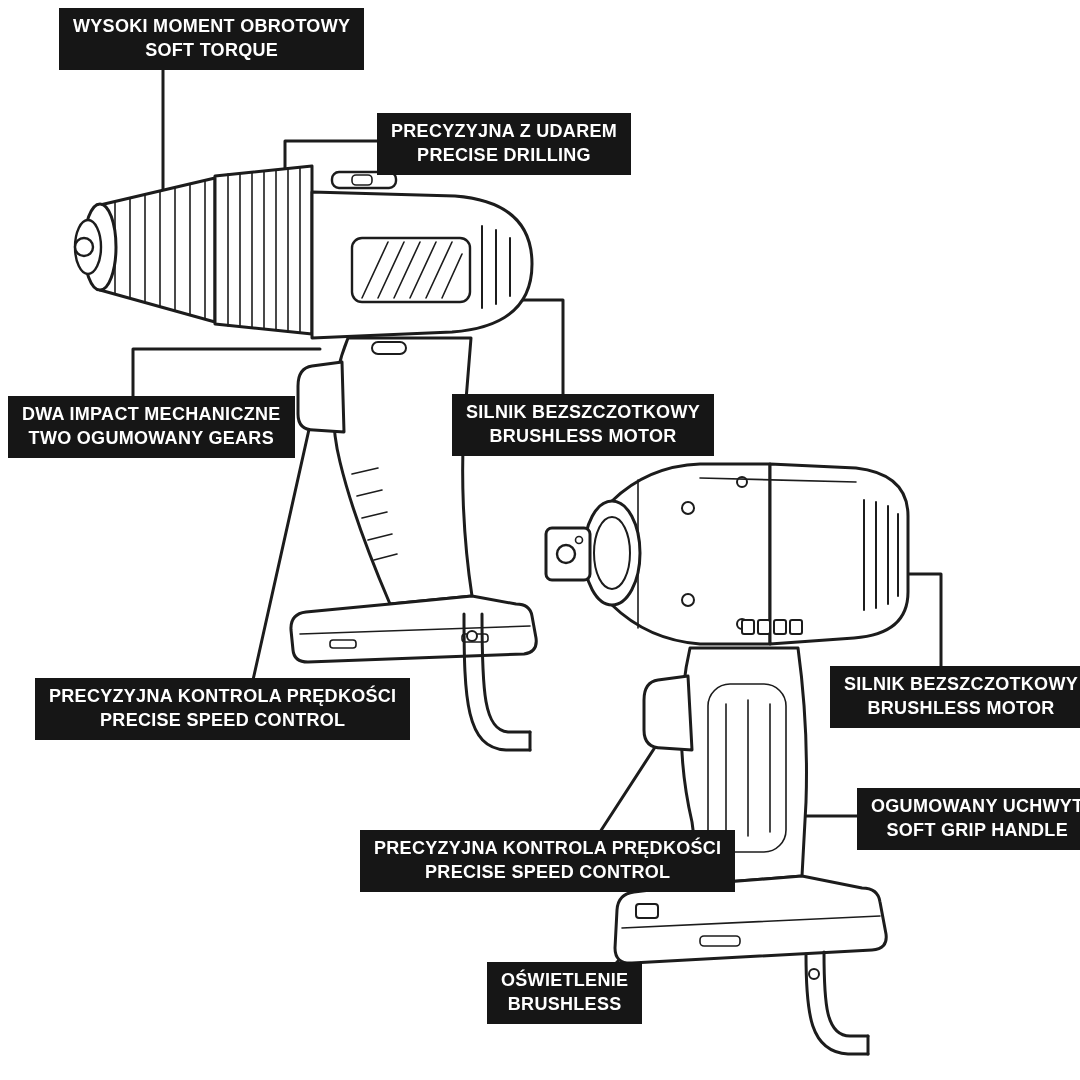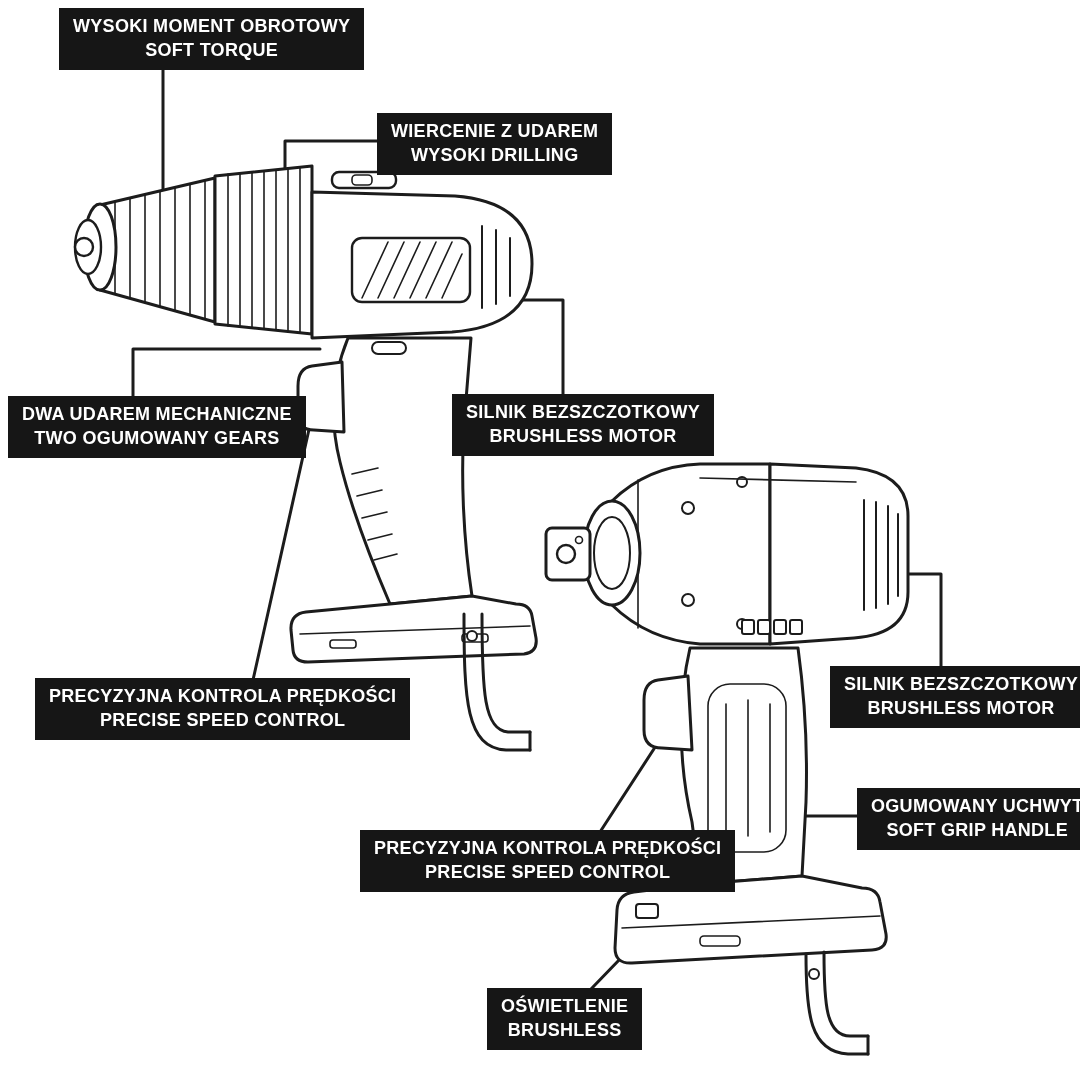--- a/index.html
+++ b/index.html
@@ -182,26 +182,26 @@
       <circle cx="814" cy="974" r="5" stroke-width="2"></circle>
     </g>
   </svg>
 
   <div class="label" style="left:26px; top:8px;margin-left:33px;">
     <span>WYSOKI MOMENT OBROTOWY</span>
     <span>SOFT TORQUE</span>
   </div>
 
   <div class="label" style="left:377px; top:113px;">
-    <span>WIERCENIE Z UDAREM</span>
-    <span>WYSOKI DRILLING</span>
+    <span>PRECYZYJNA Z UDAREM</span>
+    <span>PRECISE DRILLING</span>
   </div>
 
   <div class="label" style="left:8px; top:396px;">
-    <span>DWA UDAREM MECHANICZNE</span>
+    <span>DWA IMPACT MECHANICZNE</span>
     <span>TWO OGUMOWANY GEARS</span>
   </div>
 
   <div class="label" style="left:452px; top:394px;">
     <span>SILNIK BEZSZCZOTKOWY</span>
     <span>BRUSHLESS MOTOR</span>
   </div>
 
   <div class="label" style="left:35px; top:678px;">
     <span>PRECYZYJNA KONTROLA PRĘDKOŚCI</span>
@@ -216,18 +216,18 @@
   <div class="label" style="left:857px; top:788px;">
     <span>OGUMOWANY UCHWYT</span>
     <span>SOFT GRIP HANDLE</span>
   </div>
 
   <div class="label" style="left:360px; top:830px;">
     <span>PRECYZYJNA KONTROLA PRĘDKOŚCI</span>
     <span>PRECISE SPEED CONTROL</span>
   </div>
 
-  <div class="label" style="left:487px; top:988px;">
+  <div class="label" style="left:487px; top:962px;">
     <span>OŚWIETLENIE</span>
     <span>BRUSHLESS</span>
   </div>
 
 </div>
 
 </body></html>

